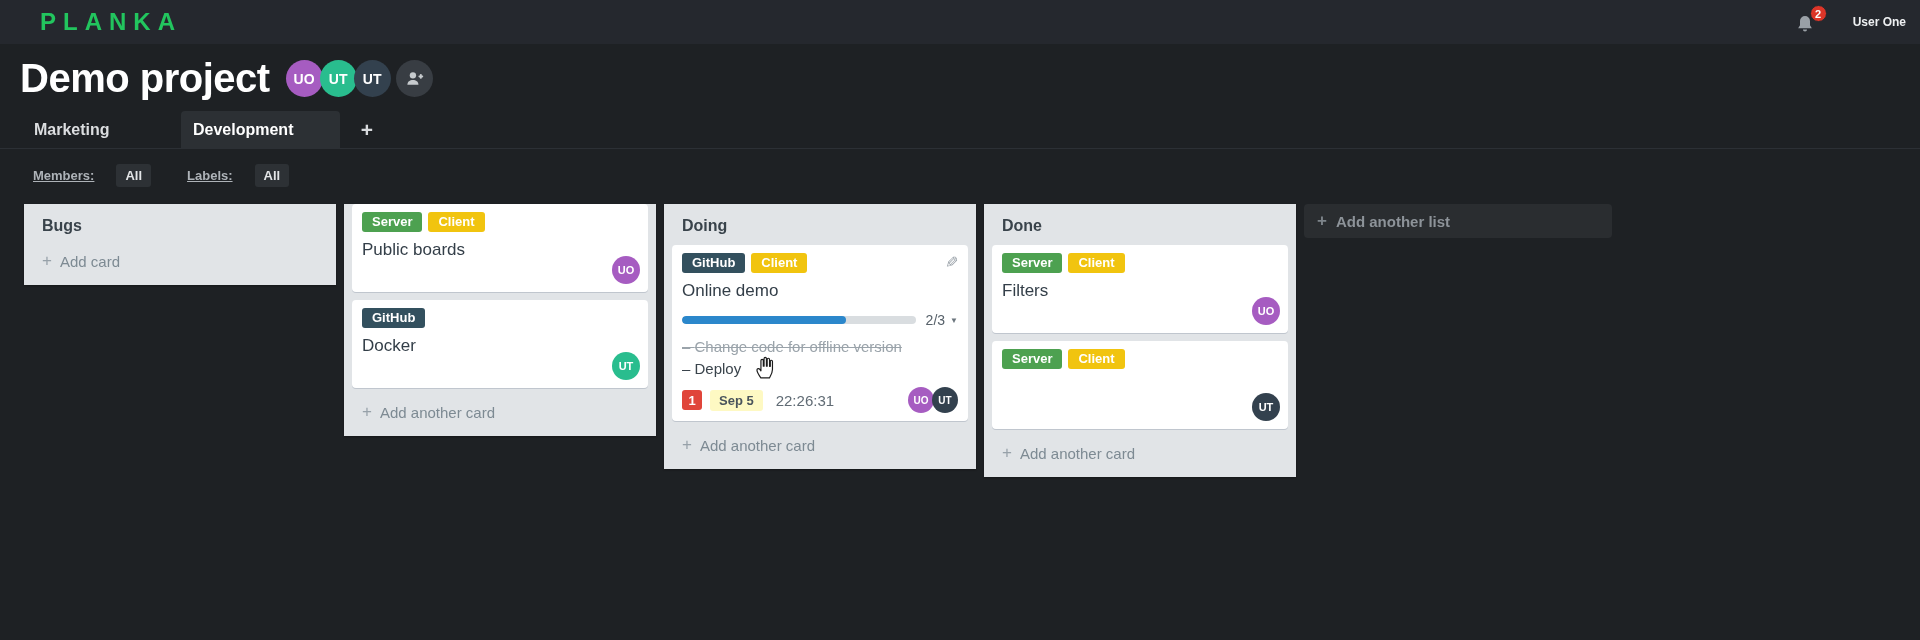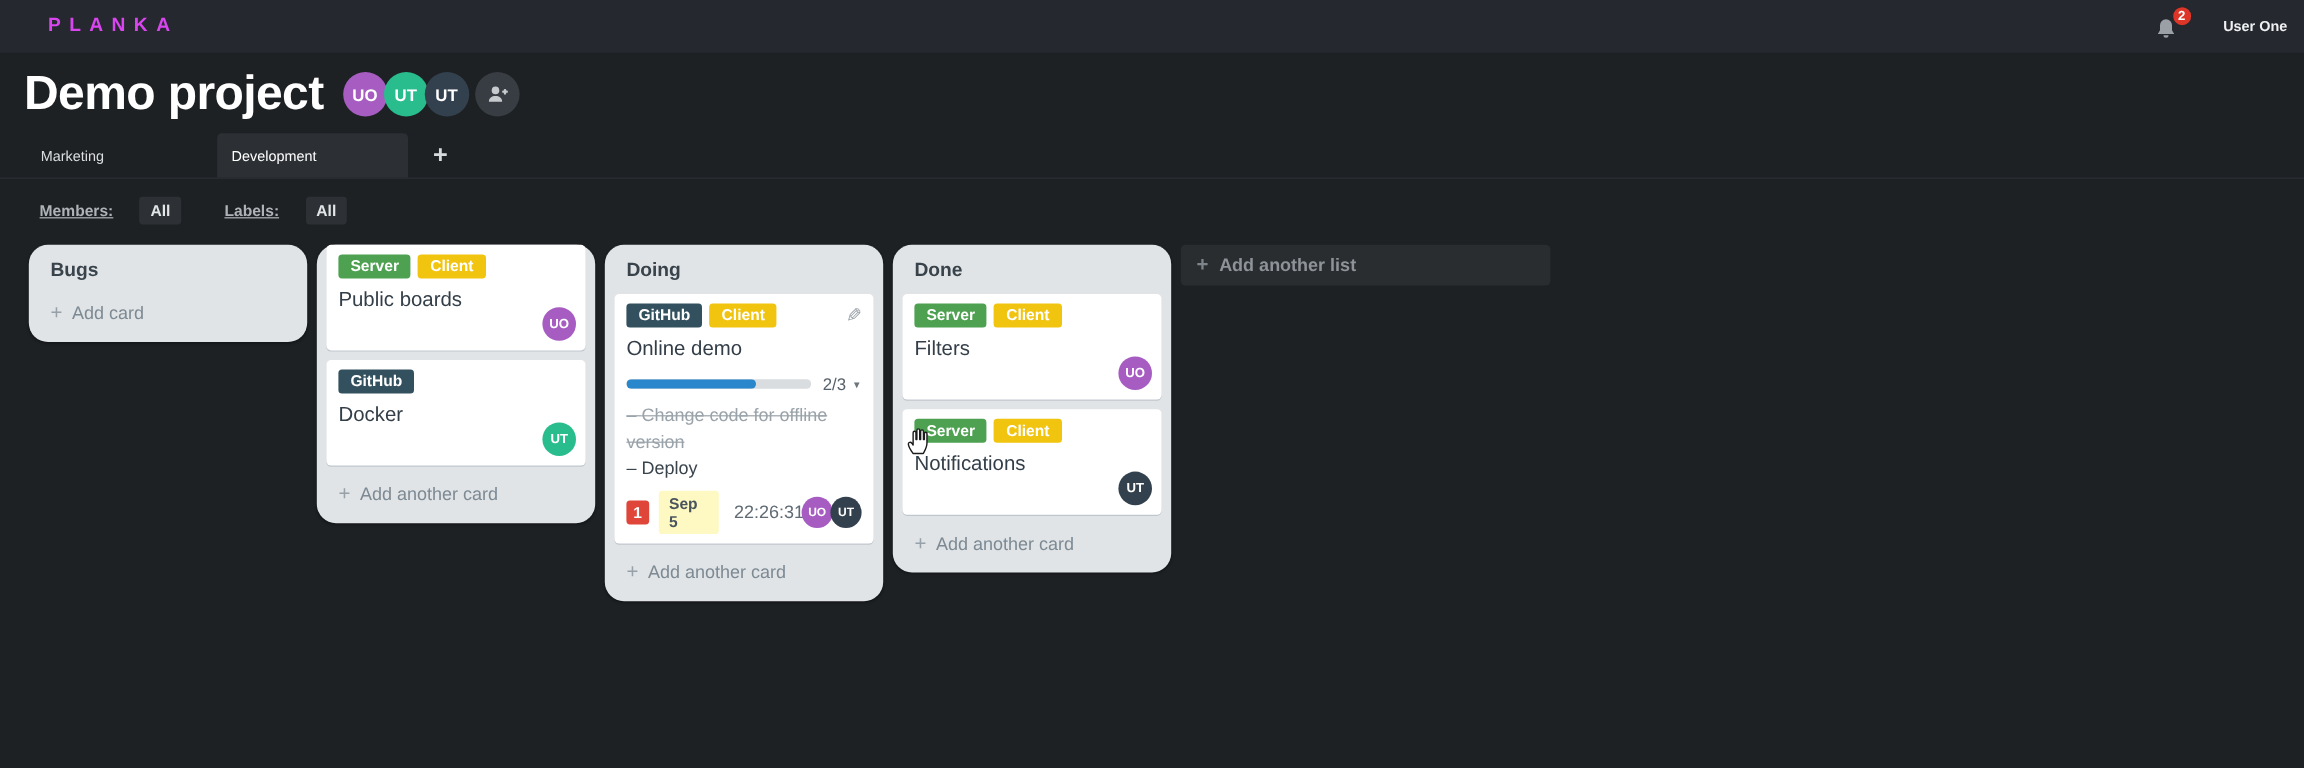--- a/index.html
+++ b/index.html
@@ -7,21 +7,21 @@
   body {
     font-family:"Liberation Sans","DejaVu Sans",sans-serif;
     background:#1e2124; color:#e8eaec; position:relative;
   }
 
   
   .appbar {
     height:44px; background:#25282e; display:flex; align-items:center;
     padding:0 14px 0 40px;
   }
-  .logo { font-size:16px; font-weight:bold; letter-spacing:7px; color:#d946ef; }
+  .logo { font-size:24px; font-weight:bold; letter-spacing:7px; color:#22c55e; }
   .appbar-right { margin-left:auto; display:flex; align-items:center; gap:34px; }
   .bell-wrap { position:relative; width:24px; height:26px; cursor:pointer; }
   .bell-wrap svg { position:absolute; left:0; bottom:0; }
   .notif-badge {
     position:absolute; top:-4px; right:-8px; min-width:17px; height:17px;
     background:#dd3528; border-radius:50%; color:#fff; font-size:11px;
     font-weight:bold; display:flex; align-items:center; justify-content:center;
     padding:0 3px; border:1px solid #25282e;
   }
   .user-name { font-size:12px; font-weight:bold; color:#eef0f2; cursor:pointer; }
@@ -39,21 +39,21 @@
   .add-member-btn {
     width:37px; height:37px; border-radius:50%; background:#383d43;
     display:flex; align-items:center; justify-content:center; margin-left:5px;
     cursor:pointer;
   }
 
   
   .tabs-row { display:flex; align-items:flex-end; margin-top:10px; border-bottom:1px solid #2c3035; }
   .tab {
     width:159px; height:37px; display:flex; align-items:center;
-    padding-left:12px; font-size:12px; font-weight:normal; color:#dcdee0;
+    padding-left:12px; font-size:16px; font-weight:bold; color:#dcdee0;
     cursor:pointer; border-radius:4px 4px 0 0;
   }
   .tab:first-child { margin-left:22px; }
   .tab.active { background:#2c3034; color:#ffffff; }
   .add-tab {
     width:34px; height:37px; display:flex; align-items:center; justify-content:center;
     color:#d7dadd; font-size:21px; font-weight:bold; cursor:pointer; margin-left:10px;
   }
 
   
@@ -61,21 +61,21 @@
   .filter-label { color:#aeb3b8; font-weight:bold;text-decoration:underline; }
   .filter-chip {
     background:#2d3135; color:#e3e5e7; font-weight:bold; border-radius:3px;
     padding:4px 9px; margin-left:22px; cursor:pointer;
   }
   .filter-gap { width:36px; }
 
   
   .board { display:flex; align-items:flex-start; gap:8px; margin:17px 0 0 24px; }
   .list {
-    width:232px; background:#e1e4e7; border-radius:16px; flex-shrink:0;
+    width:312px; background:#e1e4e7; border-radius:0; flex-shrink:0;
     box-shadow:0 1px 2px rgba(0,0,0,.3);
   }
   .list-title { font-size:16px; font-weight:bold; color:#39434b; padding:13px 18px 10px; cursor:pointer; }
   .cards { padding:0 8px; }
   .card {
     background:#ffffff; border-radius:4px; margin-bottom:8px; padding:8px 10px;
     position:relative; box-shadow:0 1px 0 rgba(9,30,66,.15); cursor:pointer;
   }
   .card.min { min-height:88px; }
   .labels { display:flex; gap:6px; margin-bottom:7px; }
@@ -265,21 +265,20 @@
           <span class="label" style="background-color: rgb(241, 196, 15);">Client</span>
         </div>
         <div class="card-title">Filters</div>
         <div class="card-avatar" style="background-color: rgb(166, 92, 193);">UO</div>
       </div>
       <div class="card min">
         <div class="labels">
           <span class="label" style="background-color: rgb(77, 161, 80);">Server</span>
           <span class="label" style="background-color: rgb(241, 196, 15);">Client</span>
         </div>
-        <div class="card-title">Notifications</div>
         <div class="card-avatar" style="background-color: rgb(51, 65, 78);">UT</div>
       </div>
     </div>
     <div class="list-footer">
       <span class="plus">+</span>
       <span>Add another card</span>
     </div>
   </div>
 
   <div class="add-list">

